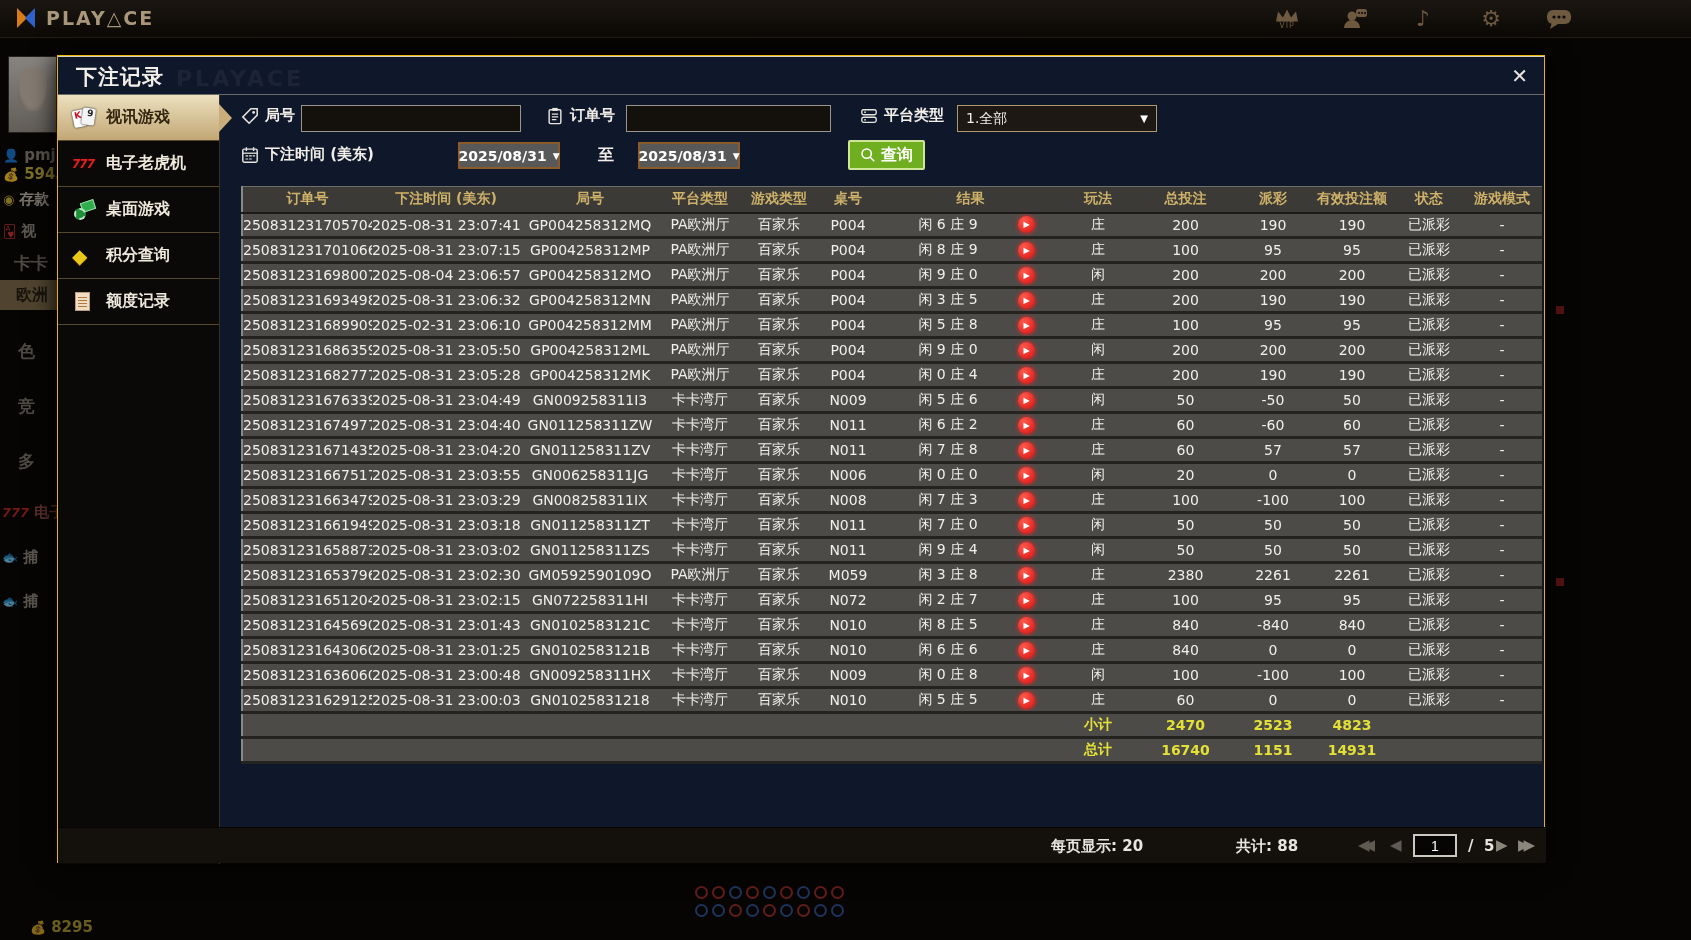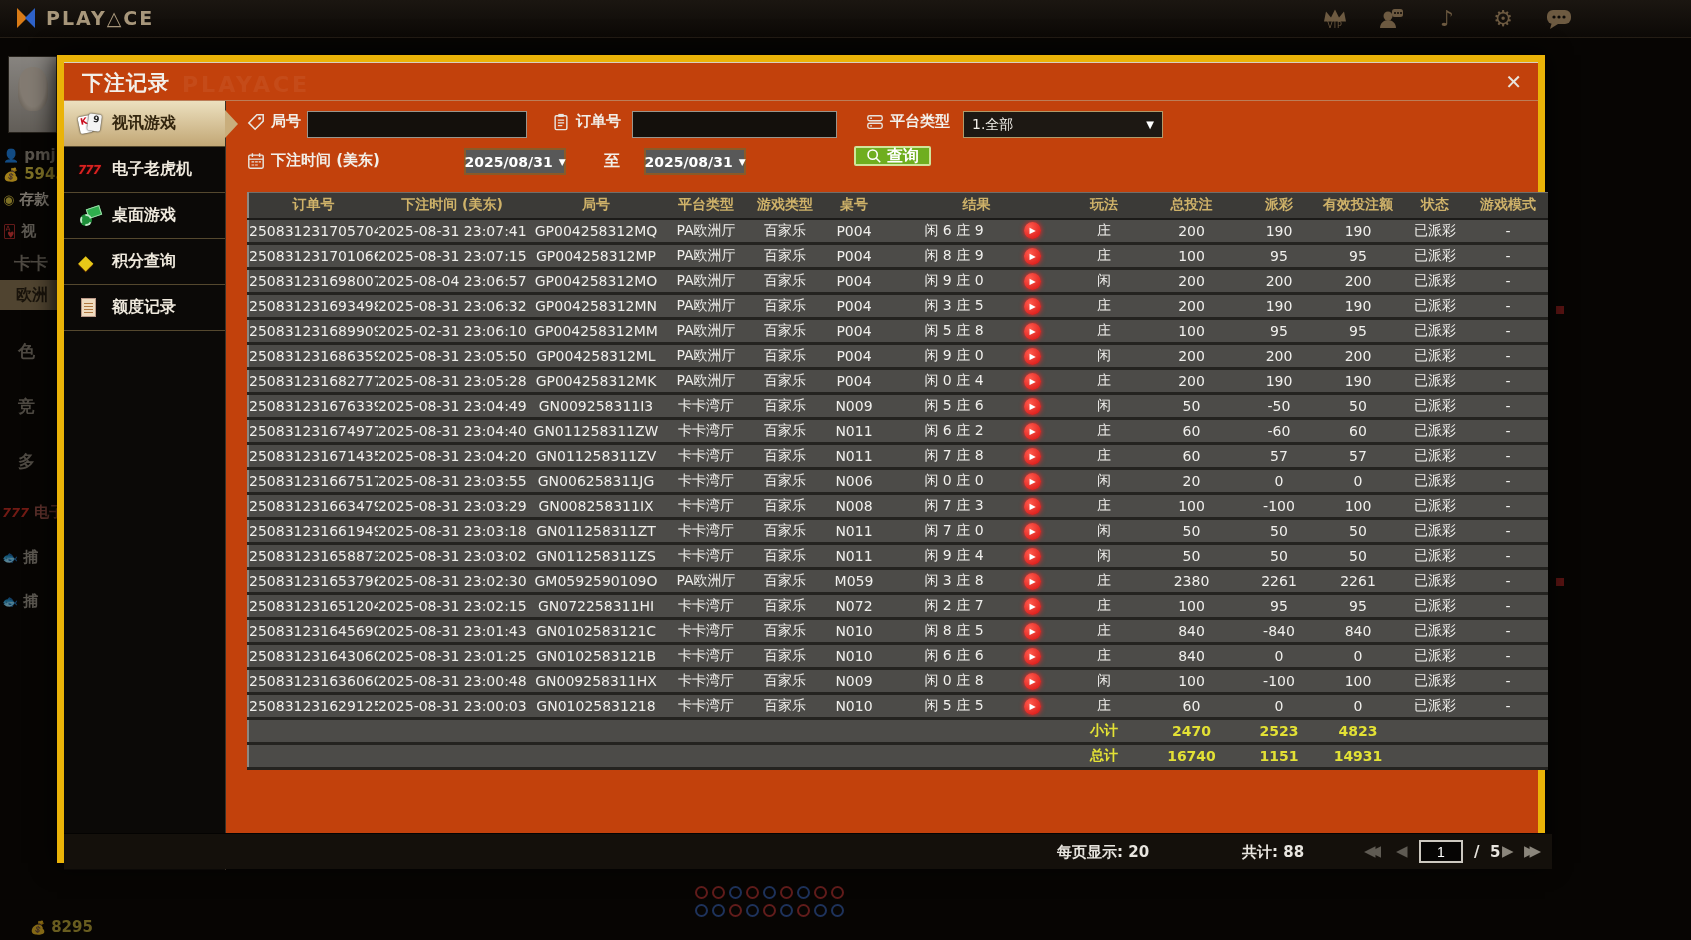--- a/index.html
+++ b/index.html
@@ -6,21 +6,21 @@
   html,body { background:#000; }
   body { font-family:"DejaVu Sans","Liberation Sans",sans-serif; }
   .page { position:relative; width:1691px; height:940px; background:#070503; overflow:hidden; }
 
   
   .topbar { position:absolute; left:0; top:0; width:1691px; height:38px;
     background:linear-gradient(#1b1611,#0c0906); border-bottom:1px solid #23澳1c15; border-bottom:1px solid #241d15; z-index:5; }
   .brand { position:absolute; left:14px; top:6px; display:flex; align-items:center; gap:8px; }
   .brand-mark { width:24px; height:24px; }
   .brand-text { color:#a8977b; font-size:19px; font-weight:bold; letter-spacing:2px; }
-  .top-icons { position:absolute; right:115px; top:3px; display:flex; gap:22px; align-items:center; }
+  .top-icons { position:absolute; right:115px; top:3px; display:flex; gap:34px; align-items:center; }
   .tico { width:34px; height:32px; display:flex; flex-direction:column; align-items:center; justify-content:center; color:#6d5a41; }
   .tico .glyph { font-size:22px; line-height:22px; color:#6d5a41; }
   .vip-label { font-size:8px; letter-spacing:1px; color:#6d5a41; margin-top:-2px; }
 
   
   .bgfrag { position:absolute; z-index:1; opacity:.62; }
   .avatar { left:8px; top:56px; width:49px; height:77px; background:linear-gradient(#d6d2cc,#9a948c);
     border:1px solid #3a342c; overflow:hidden; }
   .avatar-face { width:30px; height:44px; margin:10px auto 0; background:radial-gradient(ellipse at 50% 35%, #cfc4b6 60%, #8d8275 100%); border-radius:45% 45% 40% 40%; }
   .frag-line { display:flex; align-items:center; gap:5px; font-size:15px; font-weight:bold; color:#8c857a; white-space:nowrap; }
@@ -28,21 +28,21 @@
   .gold-txt { color:#c8b33c; }
   .menu-frag { color:#7a746a; font-size:17px; font-weight:bold;font-family:Liberation Serif, serif; }
   .menu-hl { left:0; top:280px; width:57px; height:30px; background:#7d6c4c; color:#241c10;
     font-size:16px; font-weight:bold; display:flex; align-items:center; padding-left:16px; }
   .dot-row { display:flex; gap:4px; }
   .mini-circ { width:13px; height:13px; border-radius:50%; border:2px solid #b33; }
   .mini-circ.b { border-color:#3560b3; }
 
   
   .modal { position:absolute; left:57px; top:55px; width:1488px; height:808px; z-index:10;
-    background:#c2410c; border:7px solid #eab308; box-shadow:inset 0 1px 0 #d8d0c0, 0 0 24px #000; }
+    background:#0f172a; border:1px solid #eab308; box-shadow:inset 0 1px 0 #d8d0c0, 0 0 24px #000; }
   .modal-title { position:absolute; left:18px; top:7px; color:#f2efe9; font-size:21px; font-weight:bold; letter-spacing:1px; }
   .watermark { position:absolute; left:118px; top:10px; color:#ffffff; opacity:.05; font-size:22px; font-weight:bold; letter-spacing:3px; }
   .close-btn { position:absolute; right:16px; top:8px; color:#e8e5df; font-size:20px; font-weight:bold; cursor:pointer; }
   .content-sep { position:absolute; left:0; top:38px; width:100%; height:1px; background:#b8ae98; opacity:.55; }
 
   
   .side { position:absolute; left:0; top:39px; width:162px; height:769px; background:#0b0907; border-right:1px solid #3a3126; }
   .side-item { position:relative; height:46px; display:flex; align-items:center; gap:10px; padding-left:14px;
     border-bottom:1px solid #55482e; color:#efe9dd; font-size:16px; font-weight:bold; cursor:pointer; }
   .side-item.active { background:linear-gradient(#ece0bf,#c2a775); color:#33260f; }
@@ -65,21 +65,21 @@
   .flabel { display:flex; align-items:center; gap:6px; color:#f2efe9; font-size:15px; font-weight:bold; white-space:nowrap; }
   .f-pos { position:absolute; }
   .txt-input { background:#14100c; border:1px solid #9a958c; height:27px; color:#eee; font-size:13px; padding:0 6px; }
   .date-btn { height:27px; background:#585858; border:2px solid #8a5a28; color:#fff; font-weight:bold; font-size:14px;
     display:flex; align-items:center; justify-content:center; gap:6px; cursor:pointer; }
   .date-btn .car { font-size:9px; }
   .to-label { color:#f2efe9; font-size:16px; font-weight:bold; }
   .plat-select { height:27px; width:200px; background:#1d1813; border:1px solid #b09a6a; color:#f2efe9; font-size:14px;
     display:flex; align-items:center; justify-content:space-between; padding:0 8px; cursor:pointer; }
   .plat-select .car { font-size:10px; color:#fff; }
-  .search-btn { height:20px; padding:0 10px; background:#6fae1f; border:2px solid #cfe59a; border-radius:2px;
+  .search-btn { height:30px; padding:0 10px; background:#6fae1f; border:2px solid #cfe59a; border-radius:2px;
     color:#fff; font-size:16px; font-weight:bold; display:flex; align-items:center; gap:5px; cursor:pointer; }
 
   
   .tablewrap { position:absolute; left:183px; top:130px; width:1302px; }
   table.bets { border-collapse:collapse; table-layout:fixed; width:1300px; border-left:2px solid #8a8984; border-top:1px solid #6f6e6a; }
   table.bets th { background:#3b3a37; color:#cfb269; font-size:14px; font-weight:bold; height:26px; border-bottom:2px solid #1c1b19; }
   table.bets td { background:#4c4b48; color:#f0efec; font-size:14px; height:25px; text-align:center;
     border-bottom:3px solid #242320; white-space:nowrap; overflow:hidden; }
   .result-cell .rc { display:flex; align-items:center; }
   .result-cell .rtext { flex:1; text-align:center; }

